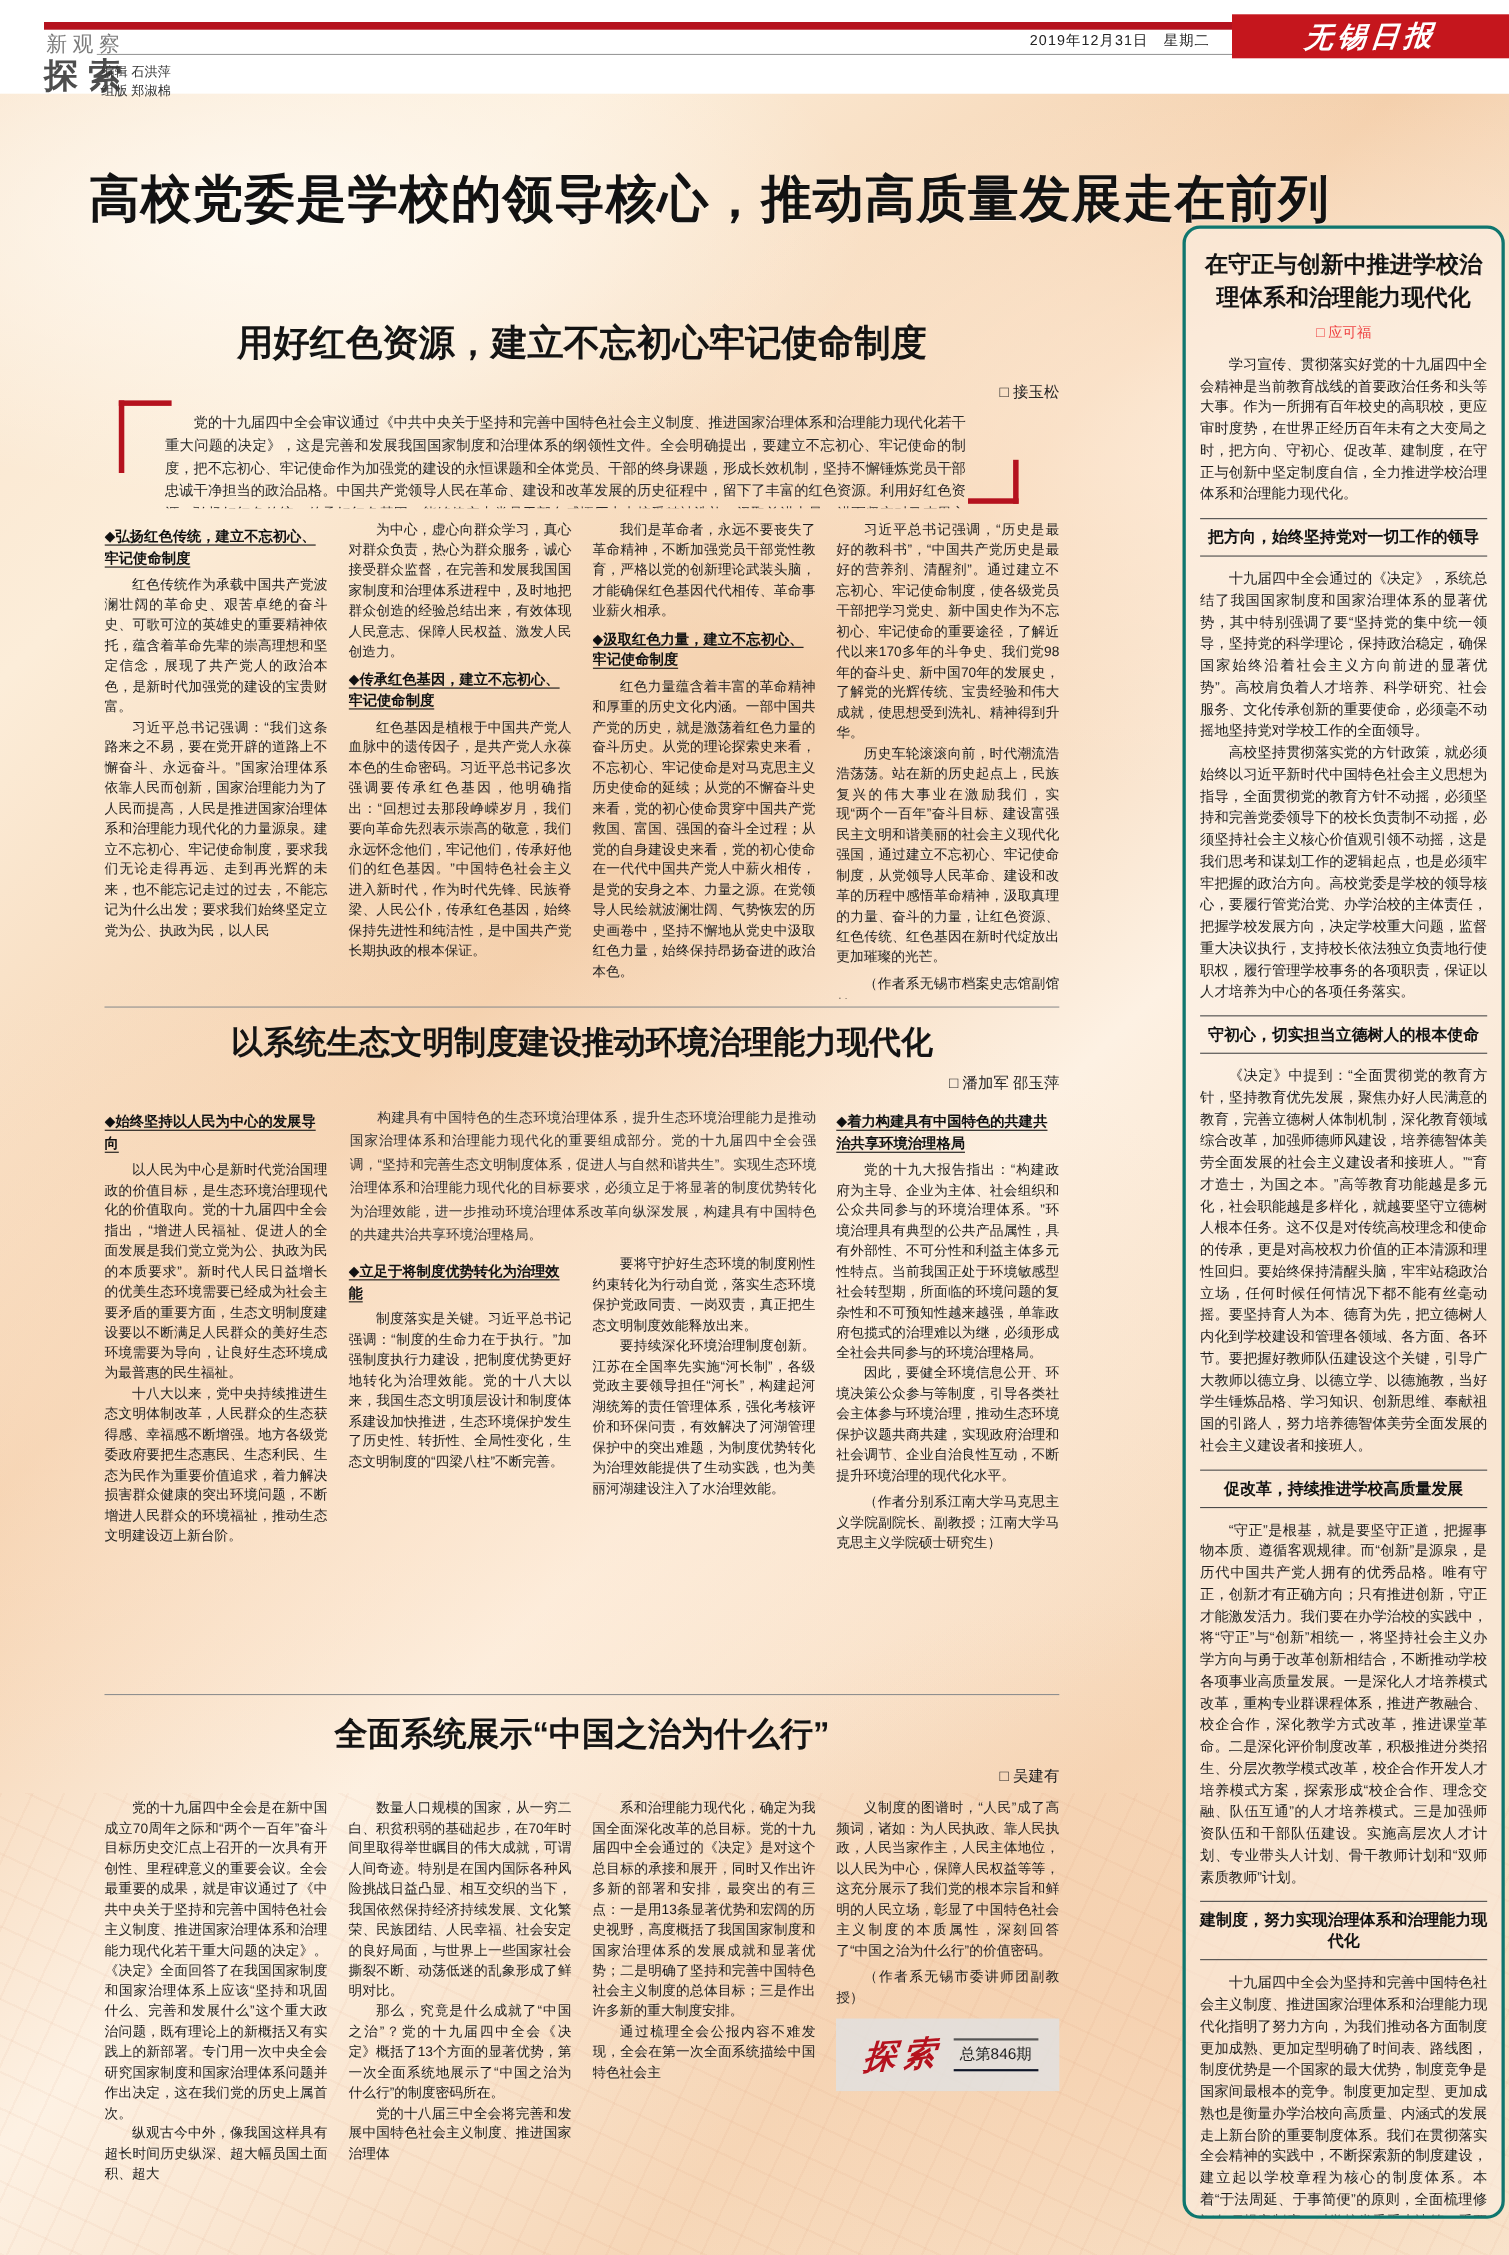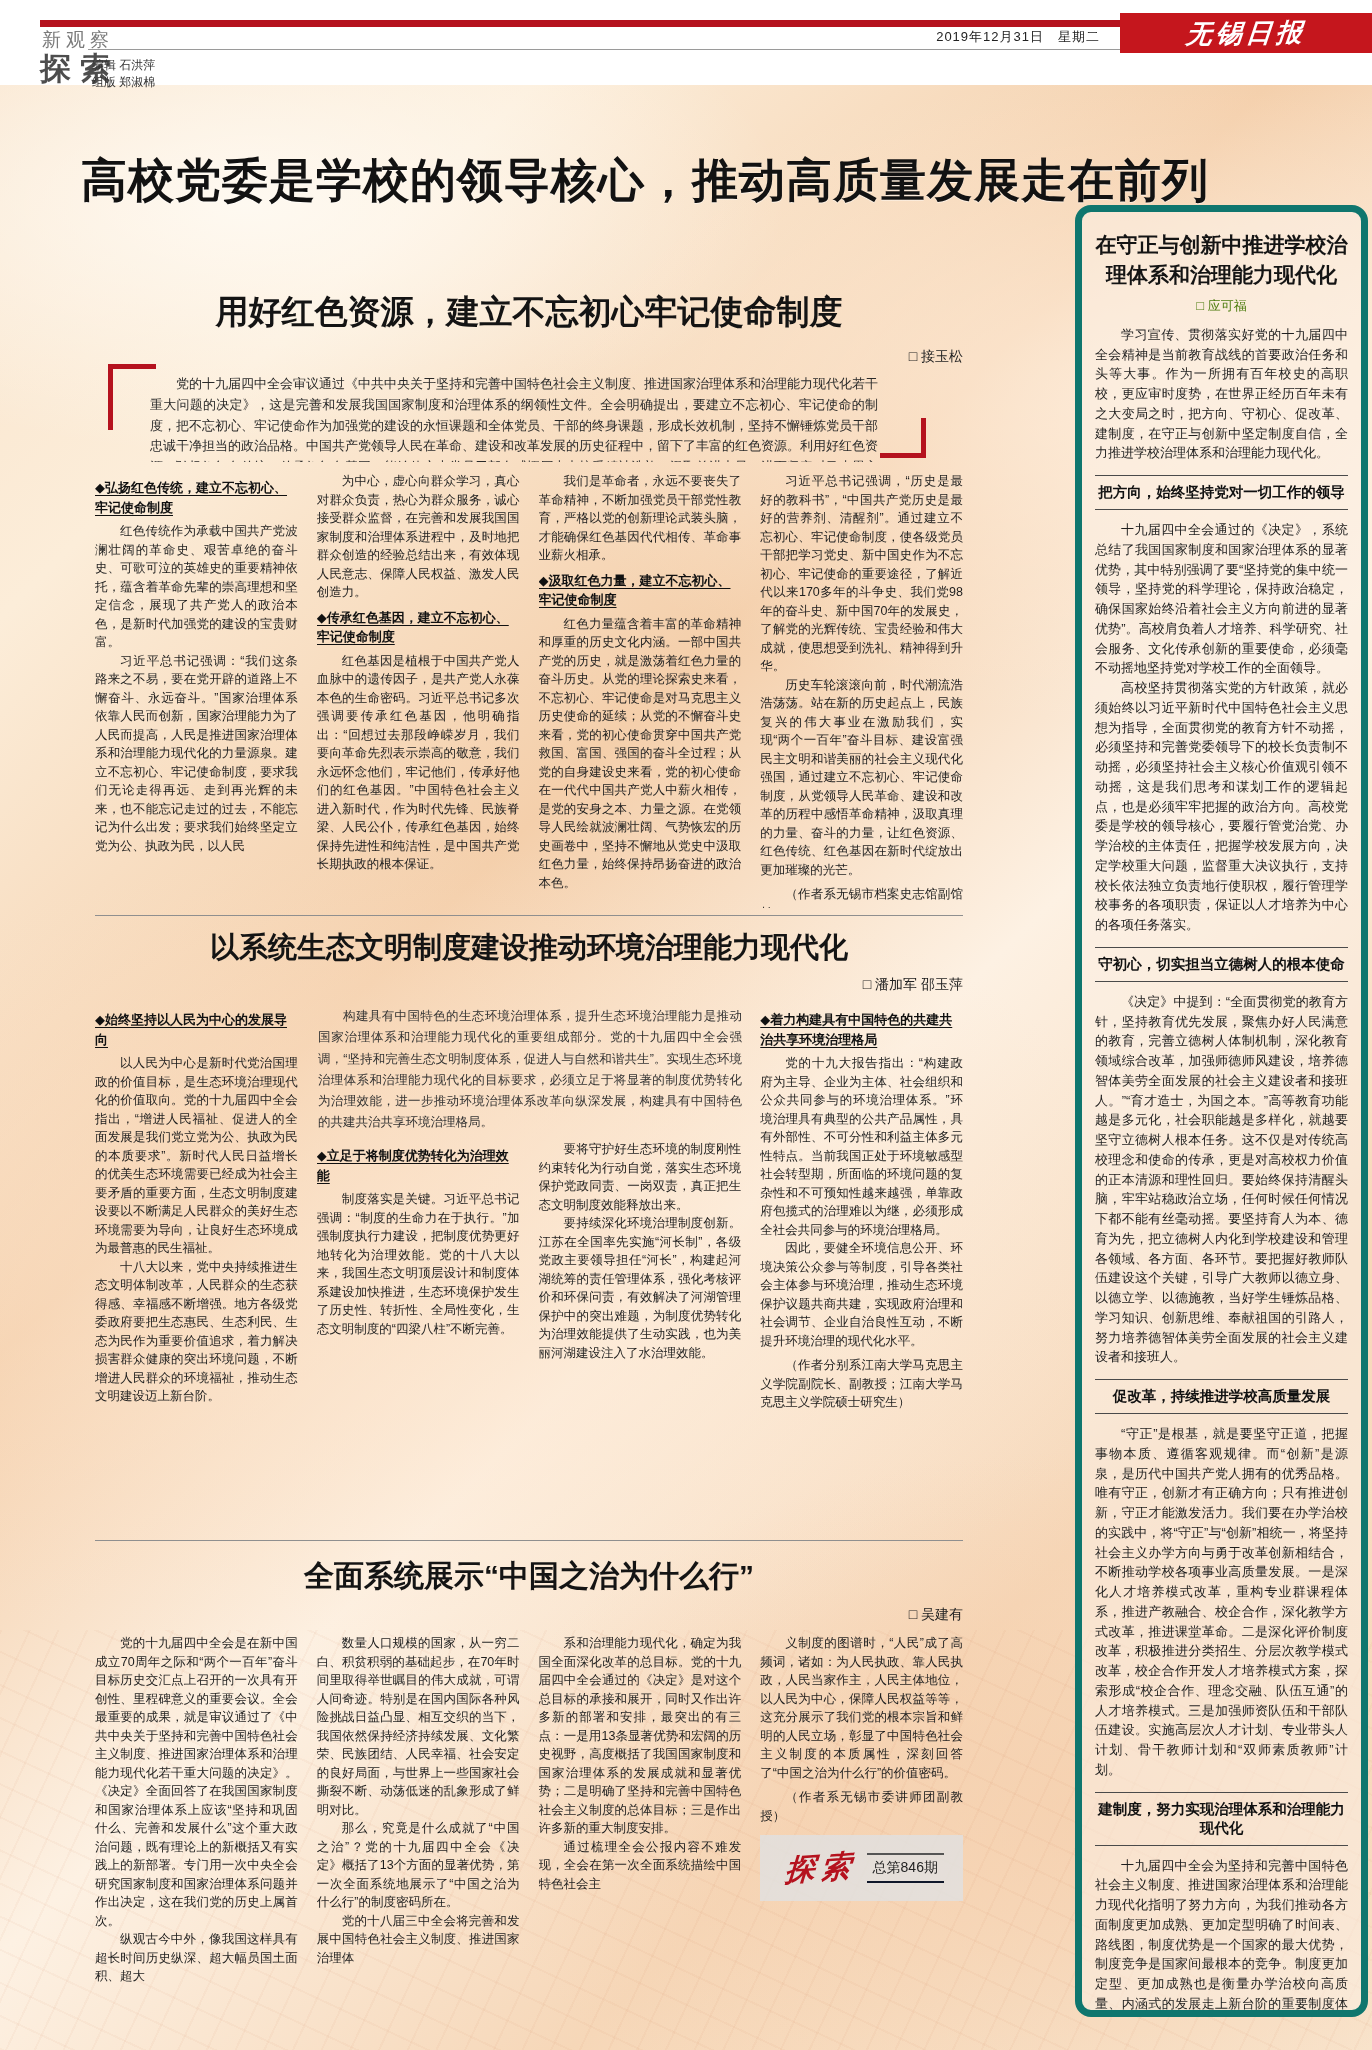--- a/index.html
+++ b/index.html
@@ -71,24 +71,24 @@
   .a3-byline { top:1606px; }
   .a3-cols { top:1634px; height:404px; }
 
   .stamp { margin-top:10px; width:208px; height:66px; background:rgba(225,225,225,.82);
            display:flex; align-items:center; justify-content:center; gap:10px; }
   .stamp-script { color:#b5121e; font-size:30px; font-weight:900; font-style:italic; letter-spacing:6px; transform:rotate(-4deg) skewX(-8deg); }
   .stamp-issue { font-size:14px; color:#222; border-top:2px solid #555; border-bottom:2px solid #0f172a; padding:4px 6px; text-indent:0; }
 
   
   .sidebar { position:absolute; top:205px; left:1075px; width:293px; height:1812px; z-index:4;
-             border:7px solid #0f766e; border-radius:16px; background:rgba(252,241,230,.55);
+             border:3px solid #0f766e; border-radius:16px; background:rgba(252,241,230,.55);
              padding:14px 13px; overflow:hidden; }
   .sb-title { font-size:21px; font-weight:900; color:#141414; text-align:center; line-height:1.45; margin-top:4px; }
-  .sb-byline { text-align:center; font-size:13px; color:#4d7c0f; margin:6px 0 10px; }
+  .sb-byline { text-align:center; font-size:13px; color:#ef4444; margin:6px 0 10px;font-family:Liberation Serif, serif; }
   .sidebar p { font-size:13px; line-height:1.52; }
   .sb-head { font-size:14.5px; font-weight:bold; color:#111; text-align:center; margin:12px 0 10px; padding:7px 0;
              border-top:1.5px solid #4a4a4a; border-bottom:1.5px solid #4a4a4a; }
 </style>
 </head>
 <body>
 
 <div class="page">
 
   <div class="masthead">

